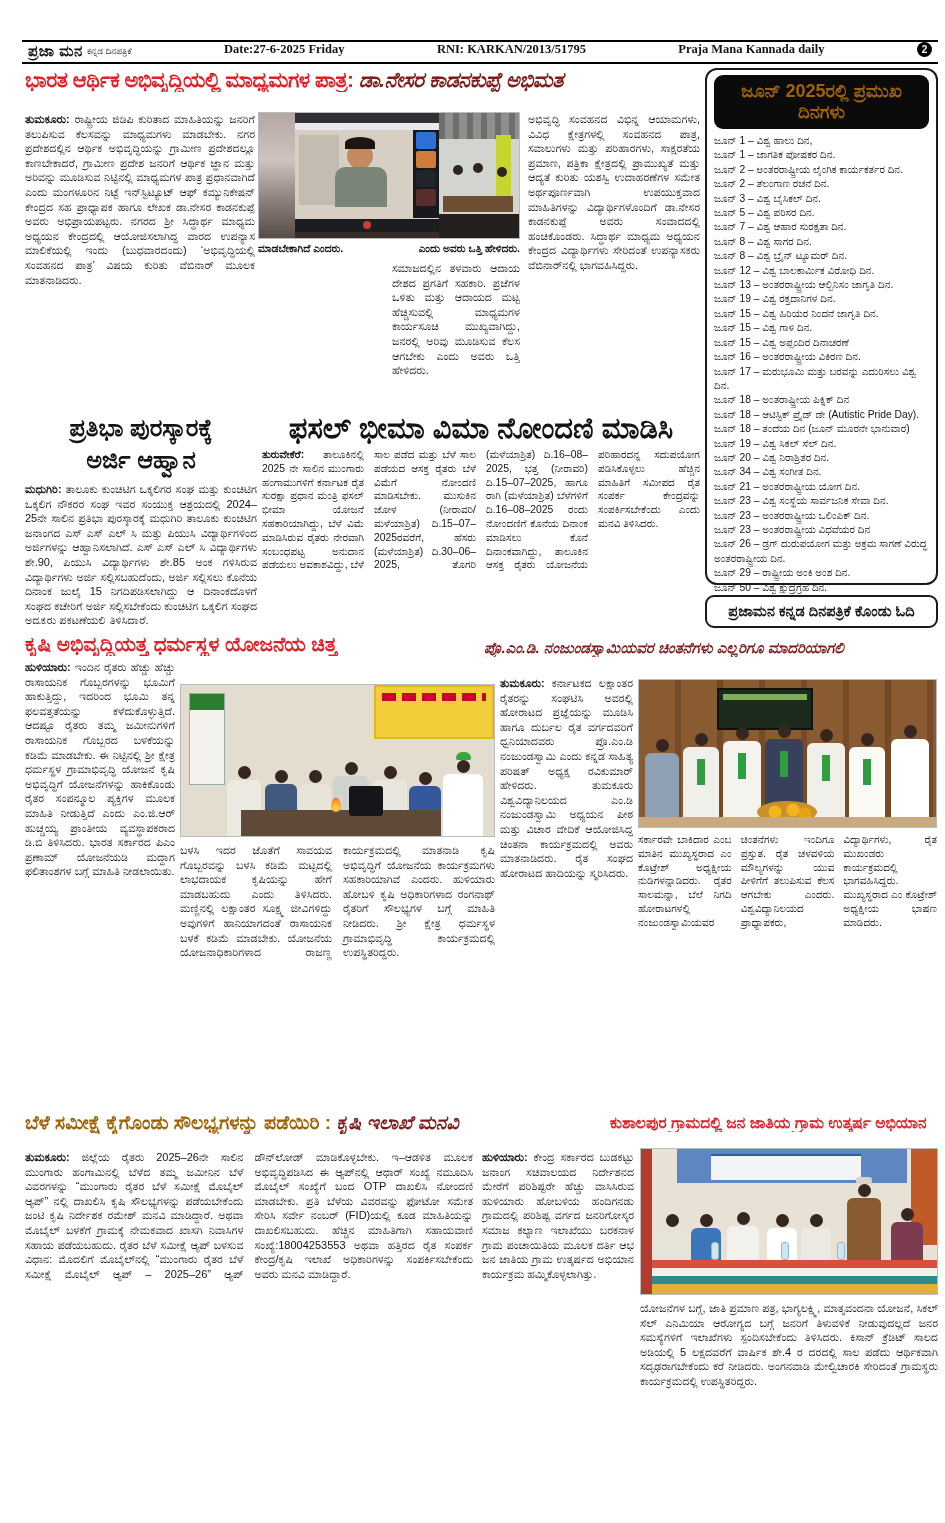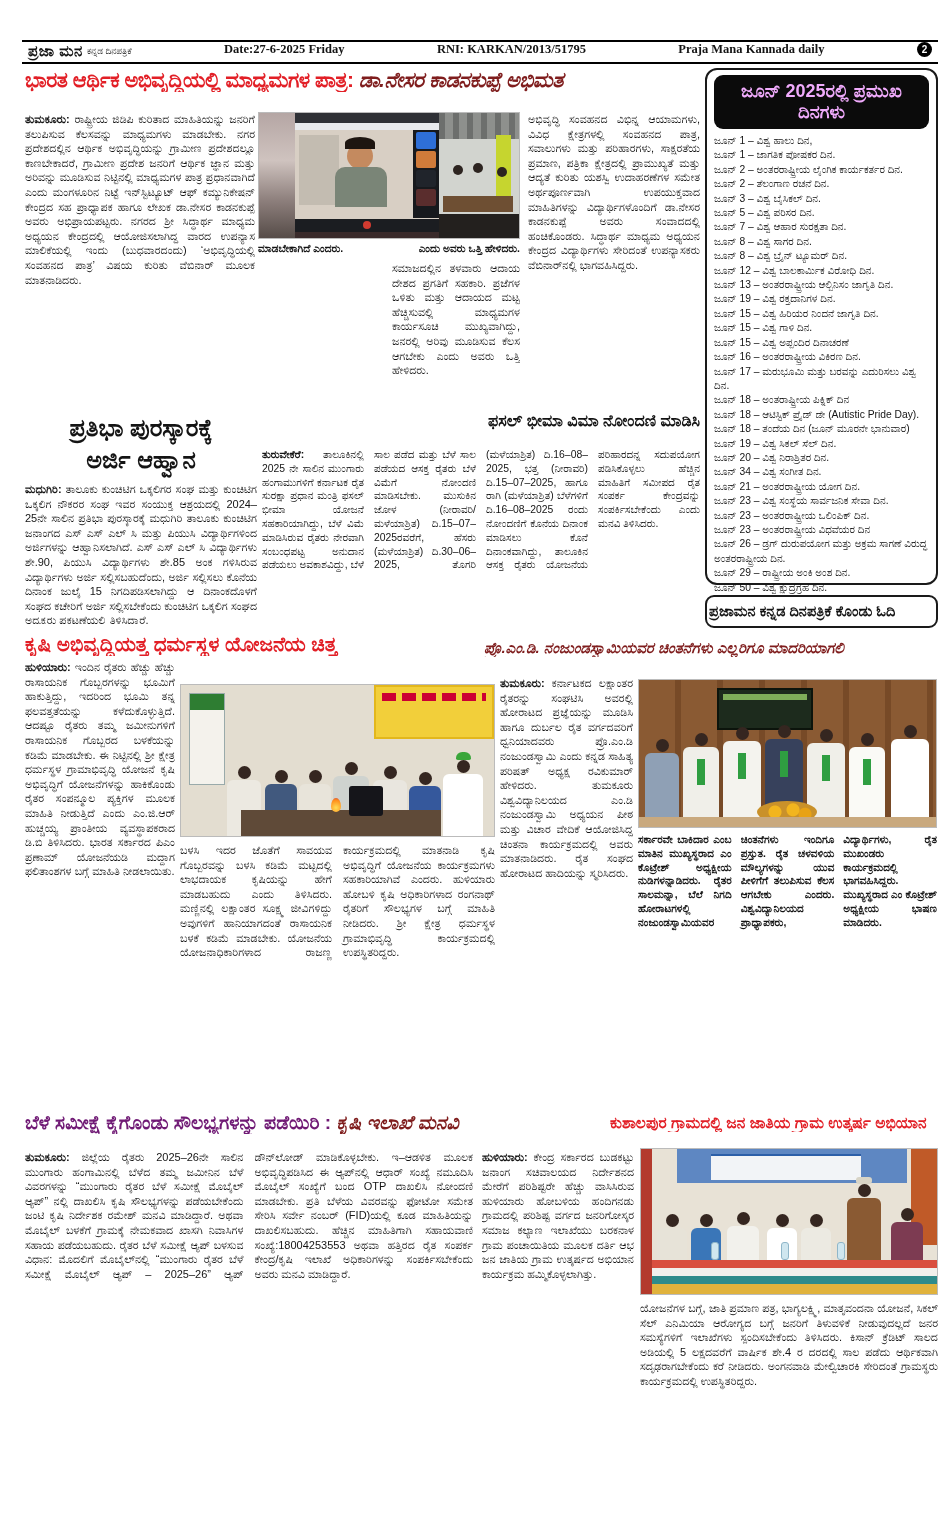--- a/index.html
+++ b/index.html
@@ -12,57 +12,57 @@
   .logo-wrap{display:flex;align-items:center;gap:4px;}
   .logo-main{font-weight:bold;font-size:15px;letter-spacing:0.5px;}
   .logo-sub{font-size:9px;}
   .hdr-txt{font-size:12.5px;font-weight:bold;font-family:"Liberation Serif",serif;}
   .page-badge{width:15px;height:15px;border-radius:50%;background:#000;color:#fff;font-size:10px;
               display:flex;align-items:center;justify-content:center;font-weight:bold;}
   
   #main-headline{left:25px;top:68px;width:676px;font-size:21px;font-weight:bold;letter-spacing:-0.5px;
                  white-space:nowrap;overflow:hidden;}
   .hl-red{color:#e21f26;}
-  .hl-pink{color:#701a75;}
+  .hl-pink{color:#a16207;}
   .hl-black{color:#7f1d1d;font-style:italic;}
   
   #sidebar{left:705px;top:68px;width:233px;height:517px;border:2px solid #1a1a1a;border-radius:12px;
            box-sizing:border-box;padding:5px 7px;background:#fff;}
-  #sidebar-title{background:#0b0b0b;color:#f0abfc;border-radius:9px;text-align:center;font-weight:bold;
+  #sidebar-title{background:#0b0b0b;color:#a16207;border-radius:9px;text-align:center;font-weight:bold;
                  font-size:18px;padding:6px 2px;margin-bottom:5px;}
   #sidebar-list{font-size:10.3px;line-height:14.4px;}
   #sidebar-list .list-item{white-space:normal;}
   #sidebar-note{left:705px;top:595px;width:233px;border:2px solid #1a1a1a;border-radius:9px;box-sizing:border-box;
-                text-align:left;font-weight:bold;font-size:14.5px;padding:6px 2px;background:#fff;}
+                text-align:center;font-weight:bold;font-size:14.5px;padding:6px 2px;background:#fff;}
   
   .bodytxt{font-size:11px;line-height:14.6px;text-align:justify;overflow:hidden;}
   .bodytxt b{font-weight:bold;}
   .cols2{column-count:2;column-gap:11px;}
   .cols3{column-count:3;column-gap:9px;}
   .cols4{column-count:4;column-gap:10px;}
   .caption{font-size:10.5px;font-weight:bold;}
   
   #a1-col1{left:25px;top:112px;width:230px;height:294px;}
   #a1-photo{left:258px;top:112px;width:262px;height:127px;}
   #a1-caps{left:258px;top:242px;width:262px;display:flex;justify-content:space-between;}
   #a1-col2{left:258px;top:261px;width:126px;height:145px;}
   #a1-col3{left:392px;top:261px;width:128px;height:145px;}
   #a1-colr{left:528px;top:112px;width:172px;height:294px;}
   #a2-headline{left:25px;top:412px;width:232px;text-align:center;font-size:24px;font-weight:bold;line-height:32px;}
   #a2-body{left:25px;top:482px;width:232px;height:142px;}
-  #a3-headline{left:262px;top:412px;width:438px;text-align:right;font-size:16px;font-weight:bold;white-space:nowrap;overflow:hidden;}
+  #a3-headline{left:262px;top:412px;width:438px;text-align:center;font-size:29px;font-weight:bold;white-space:nowrap;overflow:hidden;}
   #a3-body{left:262px;top:448px;width:438px;height:176px;font-size:10.4px;line-height:13.8px;}
   #a4-headline{left:25px;top:633px;width:452px;font-size:20px;font-weight:bold;white-space:nowrap;overflow:hidden;}
   #a5-headline{left:484px;top:639px;width:456px;font-size:15px;font-weight:bold;white-space:nowrap;overflow:hidden;}
   #a4-col1{left:25px;top:660px;width:150px;height:408px;}
   #a4-photo{left:180px;top:684px;width:315px;height:153px;}
   #a4-below{left:180px;top:843px;width:315px;height:241px;}
   #a5-col1{left:500px;top:676px;width:133px;height:408px;}
   #a5-photo{left:638px;top:679px;width:299px;height:149px;}
-  #a5-below{left:638px;top:833px;width:299px;height:251px;font-size:10.4px;line-height:13.8px;font-weight:bold;}
+  #a5-below{left:638px;top:833px;width:299px;height:251px;font-size:10.4px;line-height:13.8px;}
   #a6-headline{left:25px;top:1112px;width:582px;font-size:19px;font-weight:bold;white-space:nowrap;overflow:hidden;}
   #a7-headline{left:610px;top:1114px;width:330px;font-size:15.5px;font-weight:bold;color:#e21f26;white-space:nowrap;overflow:hidden;}
   #a6-body{left:25px;top:1150px;width:448px;height:356px;}
   #a7-col1{left:482px;top:1150px;width:152px;height:356px;}
   #a7-photo{left:640px;top:1148px;width:298px;height:147px;}
   #a7-below{left:640px;top:1301px;width:298px;height:205px;}
   
   .photo{overflow:hidden;background:#d8d4cc;border:1px solid #bbb;box-sizing:border-box;}
   .pp{position:absolute;}
   .head{width:13px;height:13px;border-radius:50%;background:#352620;margin:0 auto 1px;}

